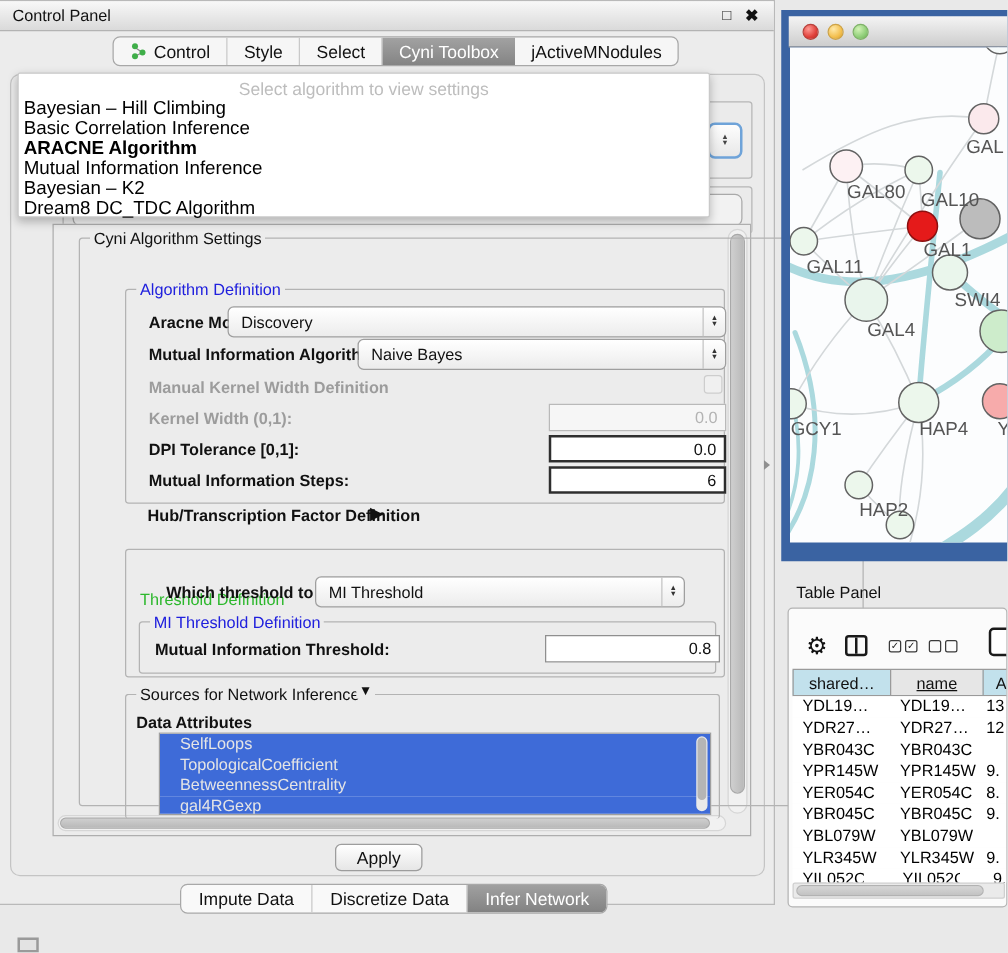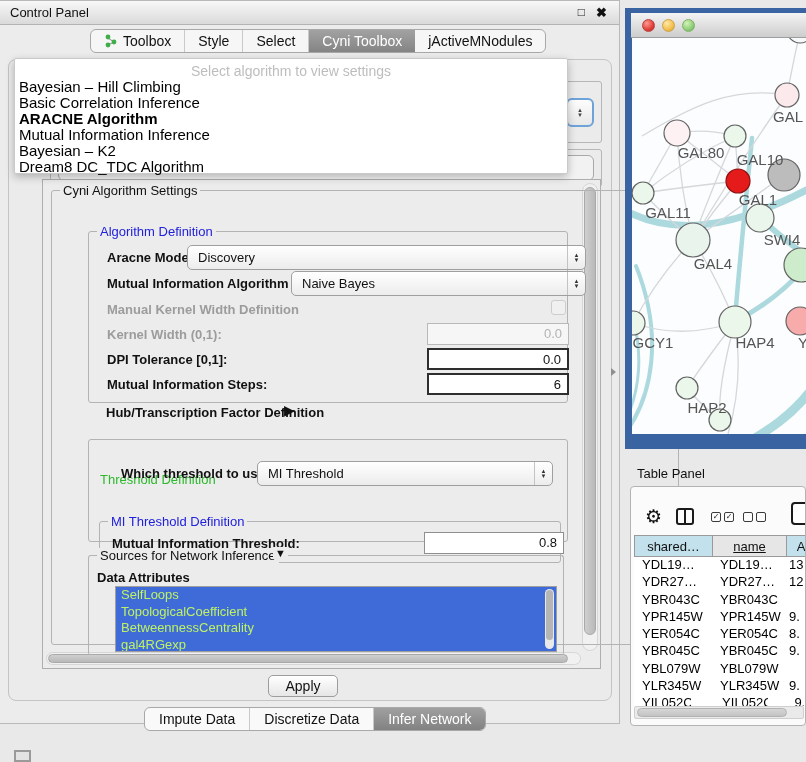--- a/index.html
+++ b/index.html
@@ -44,33 +44,33 @@
   .hthumb { left:1px; top:1px; width:520px; height:9px; background:linear-gradient(#cfcfcf,#b9b9b9); border:1px solid #a9a9a9; border-radius:5px; }
 
   .group { border:1px solid #b3b3b3; border-radius:3px; }
   .group-label { position:absolute; top:-8px; left:8px; background:#ececec; padding:0 3px; font-size:13px; color:#111; white-space:nowrap; }
   .group-label.blue { color:#2020dd; }
   .group-label.green { color:#2db82d;margin-top:40px; }
 
   .flabel { font-size:13px; font-weight:bold; color:#111; white-space:nowrap; }
   .flabel.dis { color:#9c9c9c; }
 
-  .combo { background:linear-gradient(#ffffff,#ececec); border:1px solid #9f9f9f; border-radius:5px; display:flex; align-items:center;margin-left:17px; }
+  .combo { background:linear-gradient(#ffffff,#ececec); border:1px solid #9f9f9f; border-radius:5px; display:flex; align-items:center; }
   .combo-val { flex:1; font-size:13px; color:#111; padding-left:10px; }
   .combo-step { width:18px; display:flex; flex-direction:column; align-items:center; justify-content:center; border-left:1px solid #c3c3c3; align-self:stretch; }
   .combo-step span { font-size:6px; color:#333; line-height:5px; }
 
   .tfield { border:1px solid #b9b9b9; background:#fafafa; font-size:13px; text-align:right; padding:2px 6px 0 0; color:#111; }
   .tfield.dis { color:#b3b3b3; background:#f6f6f6; }
   .tfield.dark { border:2px solid #2e2e2e; background:#fff; }
 
   .checkbox { width:15px; height:15px; border:1px solid #cdcdcd; border-radius:3px; background:#f0f0f0; }
 
   .attr-list { background:#fff; border:1px solid #9f9f9f; overflow:hidden; }
-  .attr-item { background:#3e6bd8; color:#bef264; font-size:13px; line-height:16.5px; padding-left:5px; white-space:nowrap; }
+  .attr-item { background:#3e6bd8; color:#e5e5e5; font-size:13px; line-height:16.5px; padding-left:16px; white-space:nowrap; }
   .attr-scroll { position:absolute; right:2px; top:2px; width:9px; height:60px; background:#e9e9e9; border-radius:5px; }
   .attr-thumb { position:absolute; left:1px; top:1px; width:7px; height:50px; background:#b5b5b5; border-radius:4px; }
 
   .apply-btn { left:268px; top:674px; width:70px; height:22px; border:1px solid #9d9d9d; border-radius:5px; background:linear-gradient(#ffffff,#e6e6e6); font-size:14px; color:#111; text-align:center; line-height:20px; }
 
   .bottom-tabs { left:144px; top:706px; height:24px; display:flex; border:1px solid #a8a8a8; border-radius:6px; background:#f9f9f9; overflow:hidden; }
   .btab { display:flex; align-items:center; padding:0 14px; font-size:14px; color:#111; border-right:1px solid #c9c9c9; white-space:nowrap; }
   .btab:last-child { border-right:none; }
   .btab.sel { background:linear-gradient(#a0a0a0,#828282); color:#fff; }
 
@@ -125,21 +125,21 @@
 
   <div class="abs tabstrip">
     <div class="tab">
       <svg class="net-ico" viewBox="0 0 14 14">
         <line x1="4" y1="4" x2="10" y2="8" stroke="#888" stroke-width="1"></line>
         <line x1="4" y1="11" x2="10" y2="8" stroke="#888" stroke-width="1"></line>
         <circle cx="4" cy="3" r="2.4" fill="#3fae49"></circle>
         <circle cx="10" cy="8" r="2.4" fill="#3fae49"></circle>
         <circle cx="4" cy="11" r="2.4" fill="#3fae49"></circle>
       </svg>
-      <span>Toolbox</span>
+      <span>Control</span>
     </div>
     <div class="tab">
         <span>Style</span>
       </div>
     <div class="tab">
         <span>Select</span>
       </div>
     <div class="tab sel">
         <span>Cyni Toolbox</span>
       </div>
@@ -170,21 +170,21 @@
   </div>
 
   <div class="abs viewport">
     <div class="abs vscroll">
         <div class="abs vthumb"></div>
       </div>
     <div class="abs hscroll">
         <div class="abs hthumb"></div>
       </div>
 
-    <div class="abs group" style="left:8px; top:10px; width:628px; height:455px;">
+    <div class="abs group" style="left:20px; top:10px; width:628px; height:455px;">
       <span class="group-label">Cyni Algorithm Settings</span>
 
       <div class="abs group" style="left:36px; top:40px; width:480px; height:172px;">
         <span class="group-label blue">Algorithm Definition</span>
 
         <span class="abs flabel" style="left:18px; top:18px;">Aracne Mode:</span>
         <div class="abs combo" style="left:81px; top:13px; width:399px; height:25px;">
           <span class="combo-val">Discovery</span>
           <span class="combo-step">
               <span>▲</span>
@@ -222,21 +222,21 @@
 
         <span class="abs flabel" style="left:32px; top:26px;">Which threshold to use:</span>
         <div class="abs combo" style="left:151px; top:21px; width:296px; height:25px;">
           <span class="combo-val">MI Threshold</span>
           <span class="combo-step">
               <span>▲</span>
               <span>▼</span>
             </span>
         </div>
 
-        <div class="abs group" style="left:10px; top:57px; width:462px; height:42px;margin-top:24px;">
+        <div class="abs group" style="left:10px; top:57px; width:462px; height:42px;">
           <span class="group-label blue">MI Threshold Definition</span>
           <span class="abs flabel" style="left:12px; top:14px;">Mutual Information Threshold:</span>
           <div class="abs tfield" style="left:324px; top:10px; width:140px; height:22px; border-color:#8f8f8f; background:#fff;">0.8</div>
         </div>
       </div>
 
       <div class="abs group" style="left:36px; top:364px; width:476px; height:100px; border-bottom:none;">
         <span class="group-label">Sources for Network Inference</span>
         <span class="abs" style="left:184px; top:-9px; background:#ececec; font-size:11px; color:#111; padding:0 2px;">▼</span>
 

